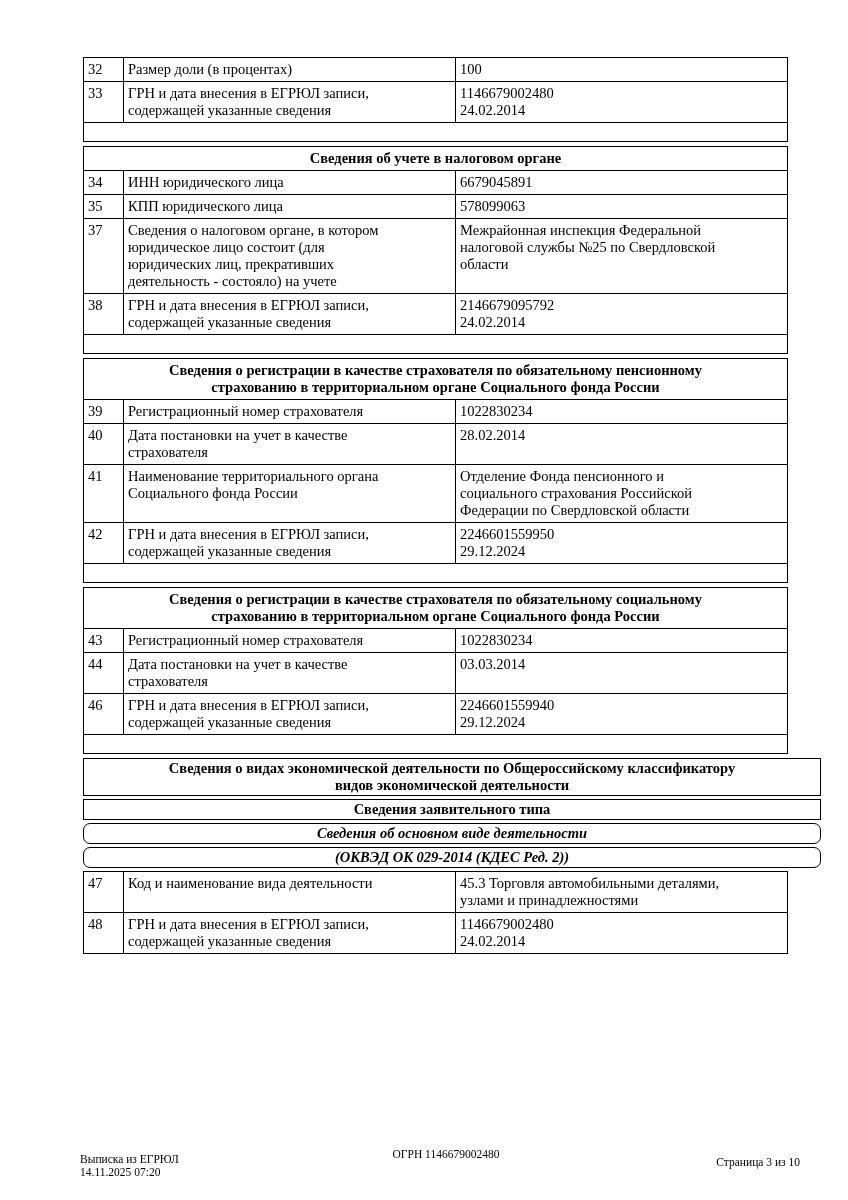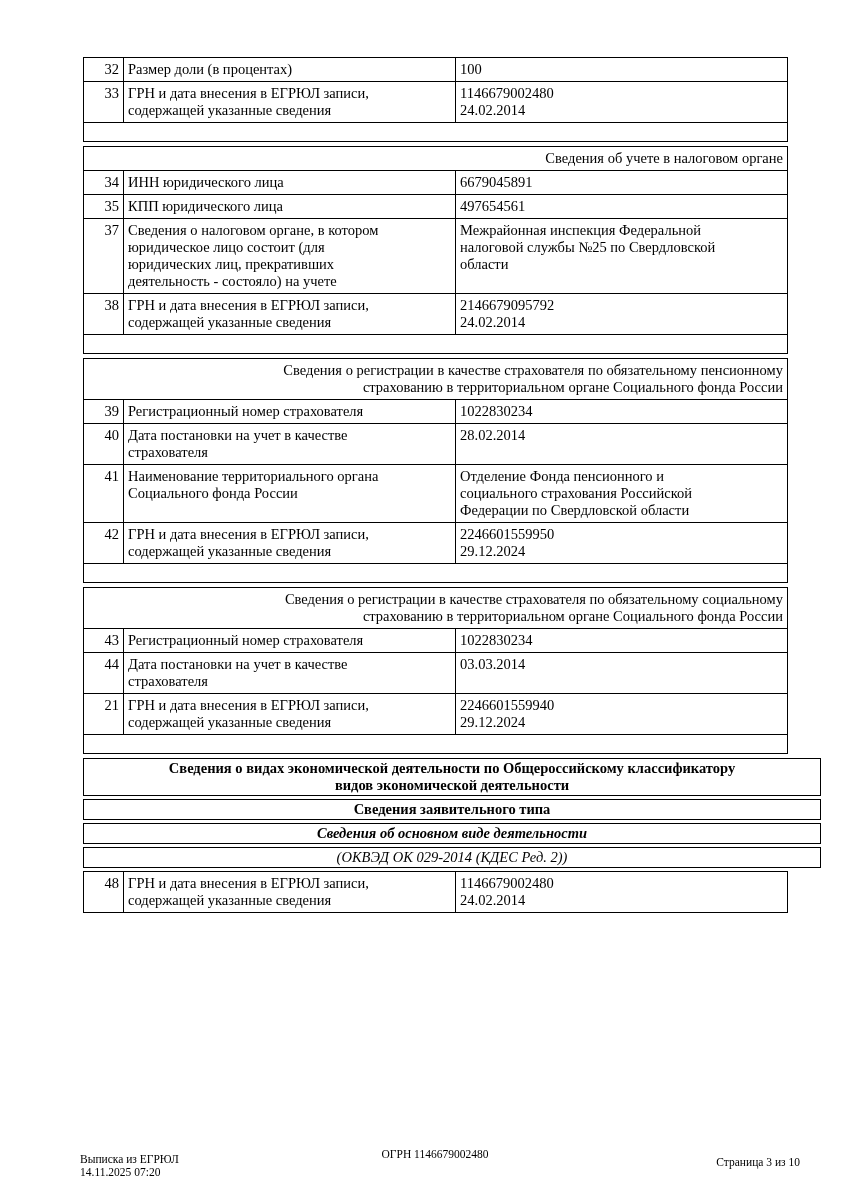--- a/index.html
+++ b/index.html
@@ -8,35 +8,35 @@
     font-family:"Liberation Serif","DejaVu Serif",serif; color:#000; overflow:hidden;
   }
   .content { position:absolute; top:57px; left:83px; width:704px; }
 
   table.tbl { border-collapse:collapse; table-layout:fixed; width:704px; margin:0 0 4px 0; }
   table.tbl td {
     border:1px solid #000; vertical-align:top;
     font-size:14.5px; line-height:17px; padding:3px 4px;
   }
   col.w-num { width:40px; } col.w-label { width:332px; } col.w-value { width:332px; }
-  td.c-num { text-align:right; padding-left:1px; padding-right:1px; }
+  td.c-num { text-align:left; padding-left:1px; padding-right:1px; }
   td.c-label, td.c-val, td.hdr, .hdrbox { white-space:pre-line; }
-  td.hdr { text-align:right; font-weight:normal; padding:1px 2px; }
+  td.hdr { text-align:center; font-weight:bold; padding:1px 2px; }
   tr.spacer td { height:18px; padding:0; }
 
   .hdrbox {
     border:1px solid #000; width:694px; padding:1px 21px; margin:0 0 3px 0;
     text-align:center; font-weight:bold; font-size:14.5px; line-height:17px;
   }
-  .hdrbox.bi { font-style:italic; }
-  .hdrbox.i  { font-style:italic; font-weight:normal; }
+  .hdrbox.bi { font-style:italic;border-radius:7px; }
+  .hdrbox.i  { font-style:italic; font-weight:bold;border-radius:7px; }
 
   .footer { position:absolute; top:1136px; left:0; width:848px; font-size:11.5px; line-height:12.5px; }
   .f-left   { position:absolute; left:80px; top:17px; }
-  .f-center { position:absolute; left:83px; top:12px; width:704px; text-align:center; }
+  .f-center { position:absolute; left:94px; top:12px; width:704px; text-align:center; }
   .f-right  { position:absolute; right:48px; top:20px; }
 </style>
 </head>
 <body>
 
 <div class="page">
   <div class="content">
 
     <table class="tbl">
       <colgroup>
@@ -74,21 +74,21 @@
           <td class="hdr" colspan="3">Сведения об учете в налоговом органе</td>
         </tr>
         <tr>
           <td class="c-num">34</td>
           <td class="c-label">ИНН юридического лица</td>
           <td class="c-val">6679045891</td>
         </tr>
         <tr>
           <td class="c-num">35</td>
           <td class="c-label">КПП юридического лица</td>
-          <td class="c-val">497654561</td>
+          <td class="c-val">578099063</td>
         </tr>
         <tr>
           <td class="c-num">37</td>
           <td class="c-label">Сведения о налоговом органе, в котором
 юридическое лицо состоит (для
 юридических лиц, прекративших
 деятельность - состояло) на учете</td>
           <td class="c-val">Межрайонная инспекция Федеральной
 налоговой службы №25 по Свердловской
 области</td>
@@ -165,21 +165,21 @@
           <td class="c-label">Регистрационный номер страхователя</td>
           <td class="c-val">1022830234</td>
         </tr>
         <tr>
           <td class="c-num">44</td>
           <td class="c-label">Дата постановки на учет в качестве
 страхователя</td>
           <td class="c-val">03.03.2014</td>
         </tr>
         <tr>
-          <td class="c-num">21</td>
+          <td class="c-num">46</td>
           <td class="c-label">ГРН и дата внесения в ЕГРЮЛ записи,
 содержащей указанные сведения</td>
           <td class="c-val">2246601559940
 29.12.2024</td>
         </tr>
         <tr class="spacer">
             <td colspan="3"></td>
           </tr>
       </tbody>
     </table>
@@ -190,20 +190,26 @@
     <div class="hdrbox bi">Сведения об основном виде деятельности</div>
     <div class="hdrbox i">(ОКВЭД ОК 029-2014 (КДЕС Ред. 2))</div>
 
     <table class="tbl">
       <colgroup>
           <col class="w-num">
           <col class="w-label">
           <col class="w-value">
         </colgroup>
       <tbody>
+        <tr>
+          <td class="c-num">47</td>
+          <td class="c-label">Код и наименование вида деятельности</td>
+          <td class="c-val">45.3 Торговля автомобильными деталями,
+узлами и принадлежностями</td>
+        </tr>
         <tr>
           <td class="c-num">48</td>
           <td class="c-label">ГРН и дата внесения в ЕГРЮЛ записи,
 содержащей указанные сведения</td>
           <td class="c-val">1146679002480
 24.02.2014</td>
         </tr>
       </tbody>
     </table>
 

